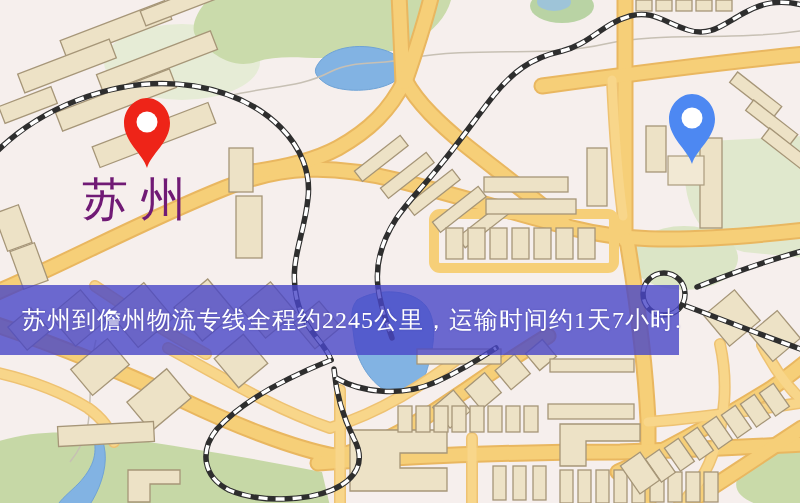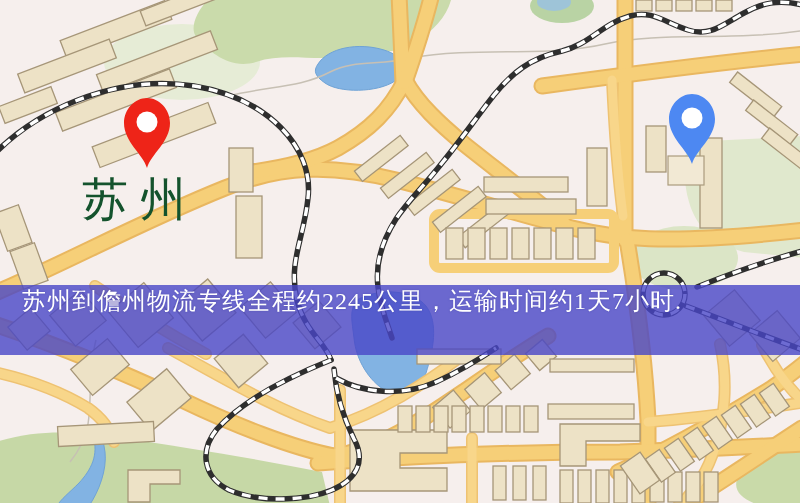--- a/index.html
+++ b/index.html
@@ -19,37 +19,37 @@
   .road{fill:none;stroke:#f6cf78;stroke-width:13;stroke-linecap:round;stroke-linejoin:round;}
   .road2-casing{fill:none;stroke:#eec272;stroke-width:12;stroke-linecap:round;stroke-linejoin:round;}
   .road2{fill:none;stroke:#f8d68a;stroke-width:9;stroke-linecap:round;stroke-linejoin:round;}
   .road-frame{fill:none;stroke:#f6cf78;stroke-width:10;}
   .bld{fill:#ede2c6;stroke:#a69678;stroke-width:1.3;}
   .bld2{fill:#f2e9d4;stroke:#ab9c7e;stroke-width:1.2;}
   .rail-base{fill:none;stroke:#2e2e2e;stroke-width:5.5;stroke-linecap:round;}
   .rail-dash{fill:none;stroke:#ffffff;stroke-width:3.4;stroke-dasharray:9 8;}
   
   .banner{
-    position:absolute;left:0;top:285px;width:800px;height:70px;
+    position:absolute;left:0;top:285px;width:679px;height:70px;
     background:rgba(72,70,199,0.8);
-    display:flex;align-items:flex-start;
+    display:flex;align-items:center;
     box-sizing:border-box;padding-left:22px;
   }
   .banner-text{
     color:#ffffff;font-size:24px;letter-spacing:1px;white-space:nowrap;
     font-family:"Liberation Serif","DejaVu Serif",serif;
     text-shadow:0 0 2px rgba(60,60,160,0.6);
   }
   .pin{position:absolute;width:50px;height:76px;}
   .pin svg{position:static;}
   .city-label{
     position:absolute;font-size:46px;letter-spacing:12px;line-height:1;
     font-family:"Liberation Serif","DejaVu Serif",serif;font-weight:500;white-space:nowrap;
   }
-  .label-origin{left:82px;top:177px;color:#14532d;}
+  .label-origin{left:82px;top:177px;color:#701a75;}
   .label-dest{left:636px;top:175px;color:#2638e6;}
 </style>
 </head>
 <body>
 
 <div class="screen">
 
   <svg width="800" height="503" viewBox="0 0 800 503">
 
     <g>

